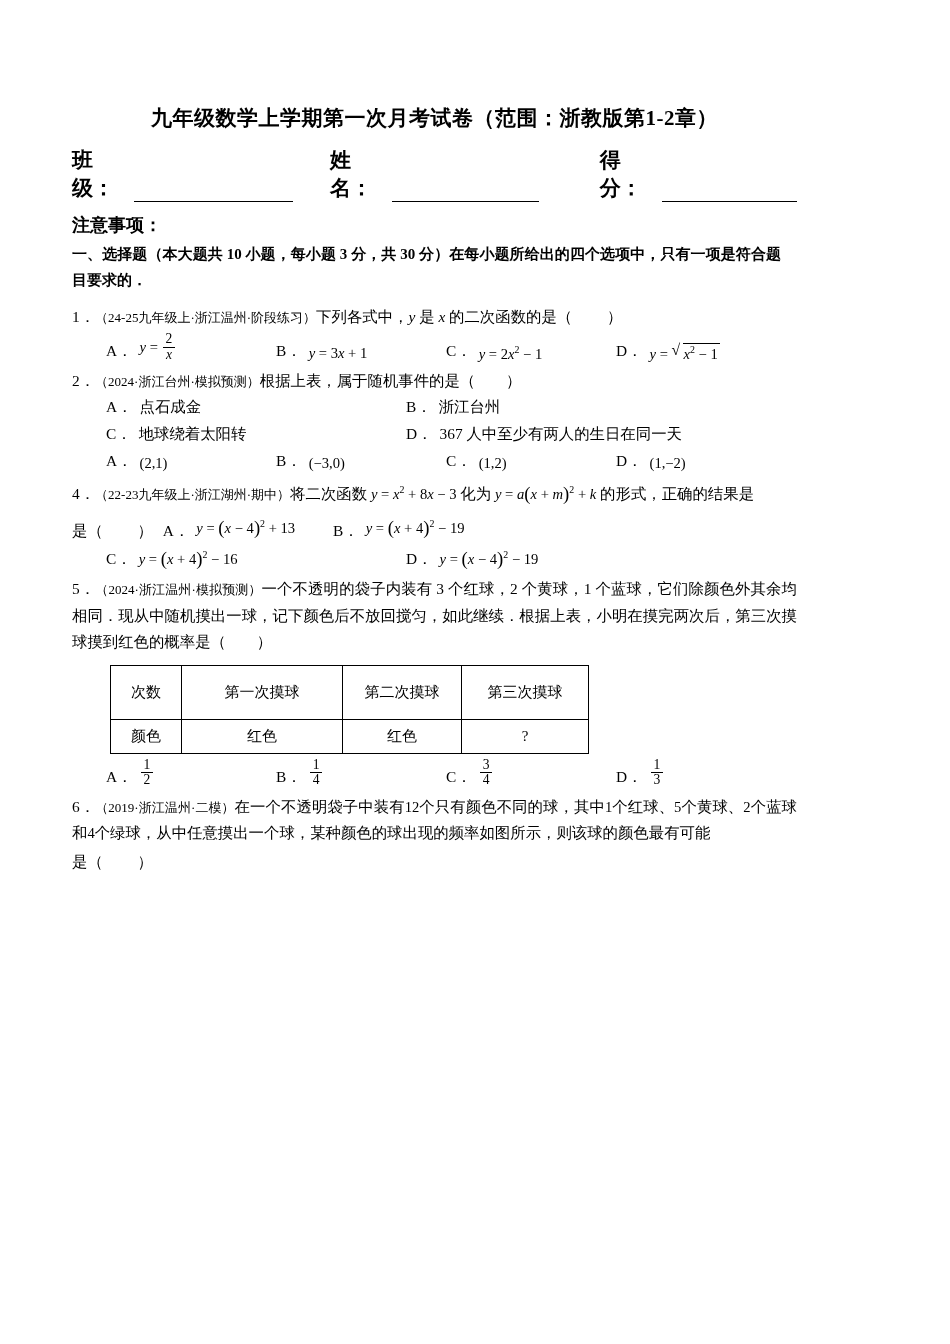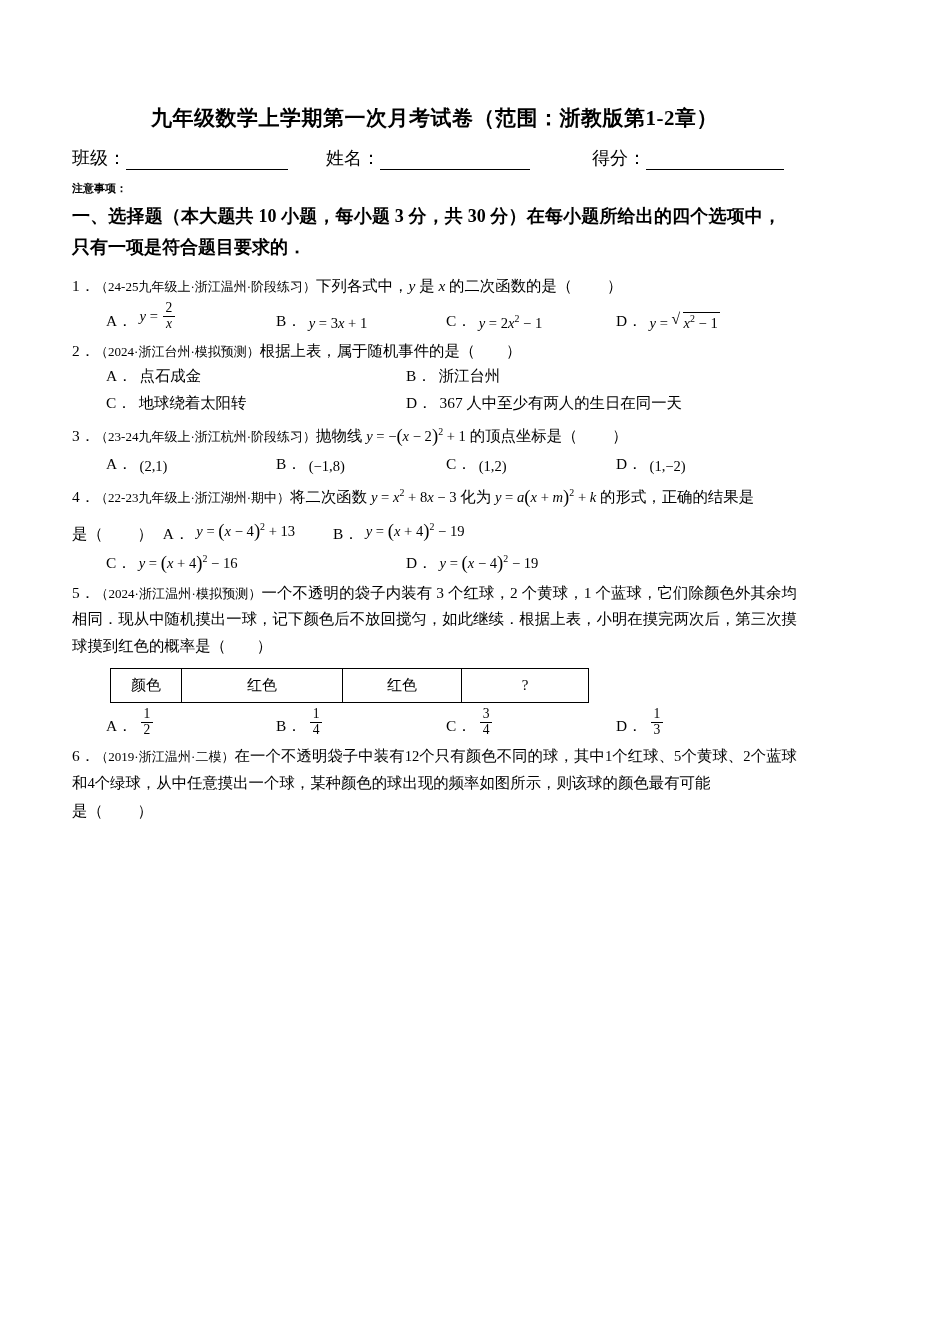--- a/index.html
+++ b/index.html
@@ -24,50 +24,50 @@
   .doc-title {
     text-align: center;
     font-size: 21px;
     font-weight: bold;
     letter-spacing: 0.5px;
     margin: 8px 0 14px 0;
   }
   .fill-row {
     display: flex;
     align-items: flex-end;
-    font-size: 18px;
-    font-weight: normal;
+    font-size: 21px;
+    font-weight: bold;
     margin: 0 0 11px 0;
   }
   .fill-item { display: flex; align-items: flex-end; }
   .fill-line {
     display: inline-block;
     border-bottom: 1.3px solid #000;
     height: 15px;
   }
   .w-class { width: 162px; }
   .w-name { width: 150px; }
   .w-score { width: 138px; }
   .sp1 { width: 38px; }
   .sp2 { width: 62px; }
 
   .notice-head {
-    font-size: 11px;
+    font-size: 18px;
     font-weight: bold;
     margin: 4px 0 5px 0;
   }
   .notice-body {
     font-size: 16.2px;
     font-weight: bold;
     line-height: 1.72;
     margin: 0 0 8px 0;
     text-align: justify;
   }
   .section-head {
-    font-size: 18px;
+    font-size: 15px;
     font-weight: bold;
     line-height: 1.72;
     margin: 4px 16px 10px 0;
     text-align: justify;
   }
 
   .q {
     font-size: 15.4px;
     line-height: 1.72;
     margin: 0 0 4px 0;
@@ -205,31 +205,28 @@
     <span class="opt">
       <span class="opt-lab">C．</span>
       <span>地球绕着太阳转</span>
     </span>
     <span class="opt">
       <span class="opt-lab">D．</span>
       <span>367 人中至少有两人的生日在同一天</span>
     </span>
   </div>
 
-  <div class="q q-stem">
-    <span class="q-num">3．</span><span class="src">（23-24九年级上·浙江杭州·阶段练习）</span><span>抛物线 <span class="opt-math"><span class="mi">y</span> = −<span class="big-paren">(</span><span class="mi">x</span> − 2<span class="big-paren">)</span><sup class="exp">2</sup> + 1</span> 的顶点坐标是（<span class="paren">　　</span>）</span>
-  </div>
   <div class="opts opts-4col">
     <span class="opt">
       <span class="opt-lab">A．</span>
       <span class="opt-math">(2,1)</span>
     </span>
     <span class="opt">
       <span class="opt-lab">B．</span>
-      <span class="opt-math">(−1,8)</span>
+      <span class="opt-math">(−3,0)</span>
     </span>
     <span class="opt">
       <span class="opt-lab">C．</span>
       <span class="opt-math">(1,2)</span>
     </span>
     <span class="opt">
       <span class="opt-lab">D．</span>
       <span class="opt-math">(1,−2)</span>
     </span>
   </div>
@@ -258,20 +255,26 @@
       <span class="opt-math"><span class="mi">y</span> = <span class="big-paren">(</span><span class="mi">x</span> − 4<span class="big-paren">)</span><sup class="exp">2</sup> − 19</span>
     </span>
   </div>
 
   <div class="q q-stem">
     <span class="q-num">5．</span><span class="src">（2024·浙江温州·模拟预测）</span><span>一个不透明的袋子内装有 3 个红球，2 个黄球，1 个蓝球，它们除颜色外其余均相同．现从中随机摸出一球，记下颜色后不放回搅匀，如此继续．根据上表，小明在摸完两次后，第三次摸球摸到红色的概率是（　　）</span>
   </div>
 
   <table class="prob">
     <tbody>
+        <tr class="r1">
+      <td class="c1">次数</td>
+      <td class="c2">第一次摸球</td>
+      <td class="c3">第二次摸球</td>
+      <td class="c4">第三次摸球</td>
+    </tr>
     <tr class="r2">
       <td class="c1">颜色</td>
       <td class="c2">红色</td>
       <td class="c3">红色</td>
       <td class="c4">?</td>
     </tr>
   </tbody>
     </table>
 
   <div class="opts opts-4col">

